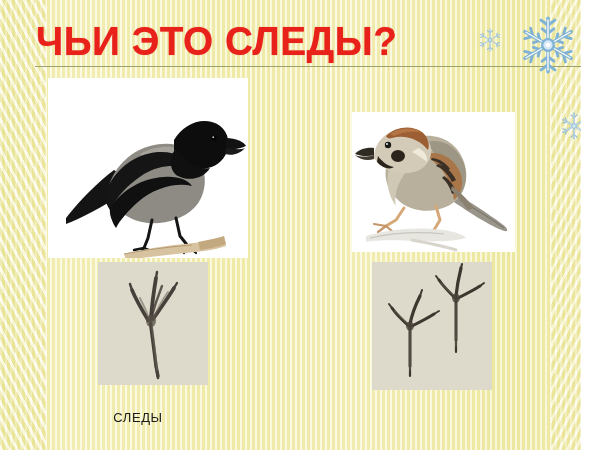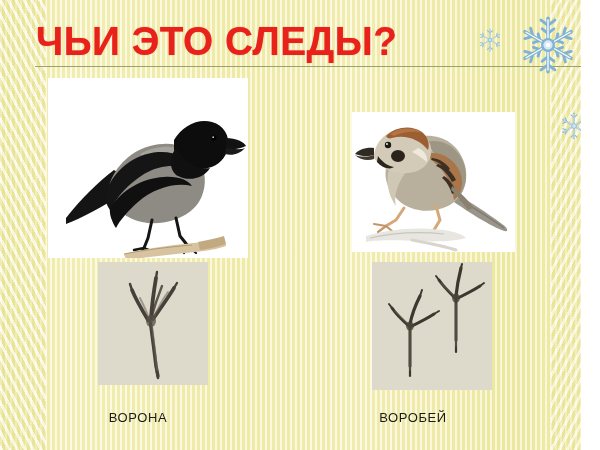--- a/index.html
+++ b/index.html
@@ -408,16 +408,15 @@
         <path d="M108 24 L112 21" stroke-width="2"></path>
       </g>
       <g stroke="#6b6458" fill="none" stroke-linecap="round" opacity="0.5">
         <path d="M84 42 C84 56 84 70 84 84" stroke-width="1.8"></path>
         <path d="M83 35 C78 30 73 25 69 21" stroke-width="1.6"></path>
       </g>
       <ellipse cx="84" cy="36" rx="4" ry="4.5" fill="#4a443a" opacity="0.8"></ellipse>
     </svg>
   </div>
 
-  <div class="caption" id="caption-crow">ВОРОНА</div>
-  <div class="caption" id="caption-sparrow">ВОРОБЕЙ</div>
+  <div class="caption" id="caption-crow">СЛЕДЫ</div>
 
 </div>
 
 </body></html>

